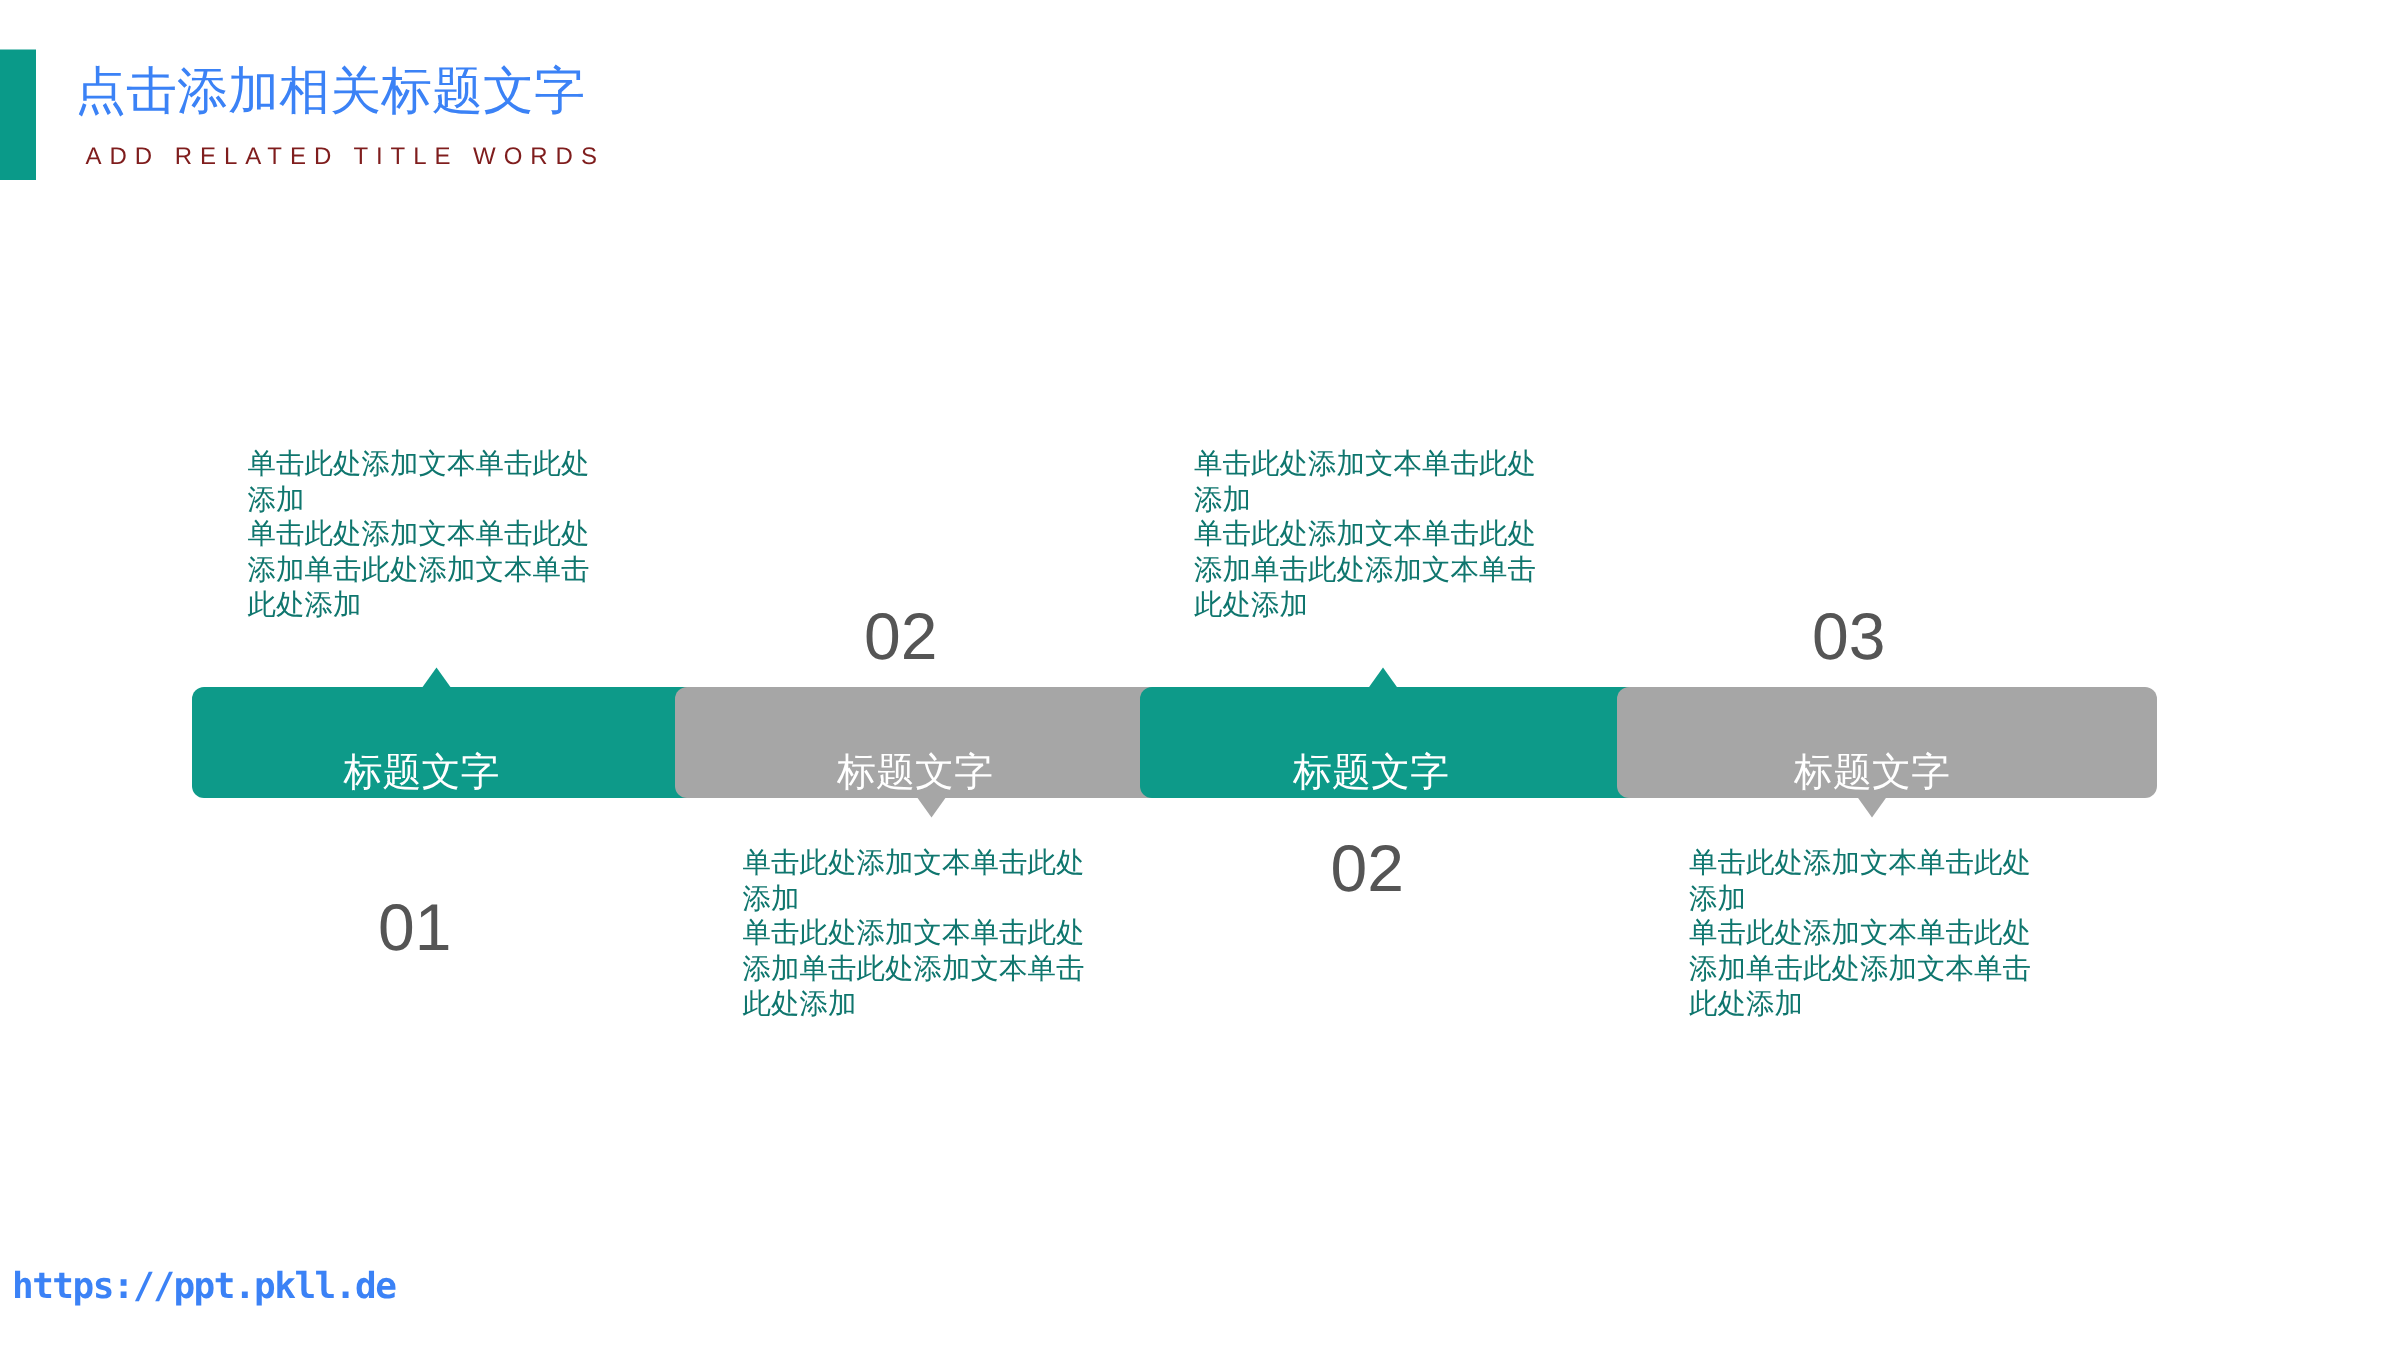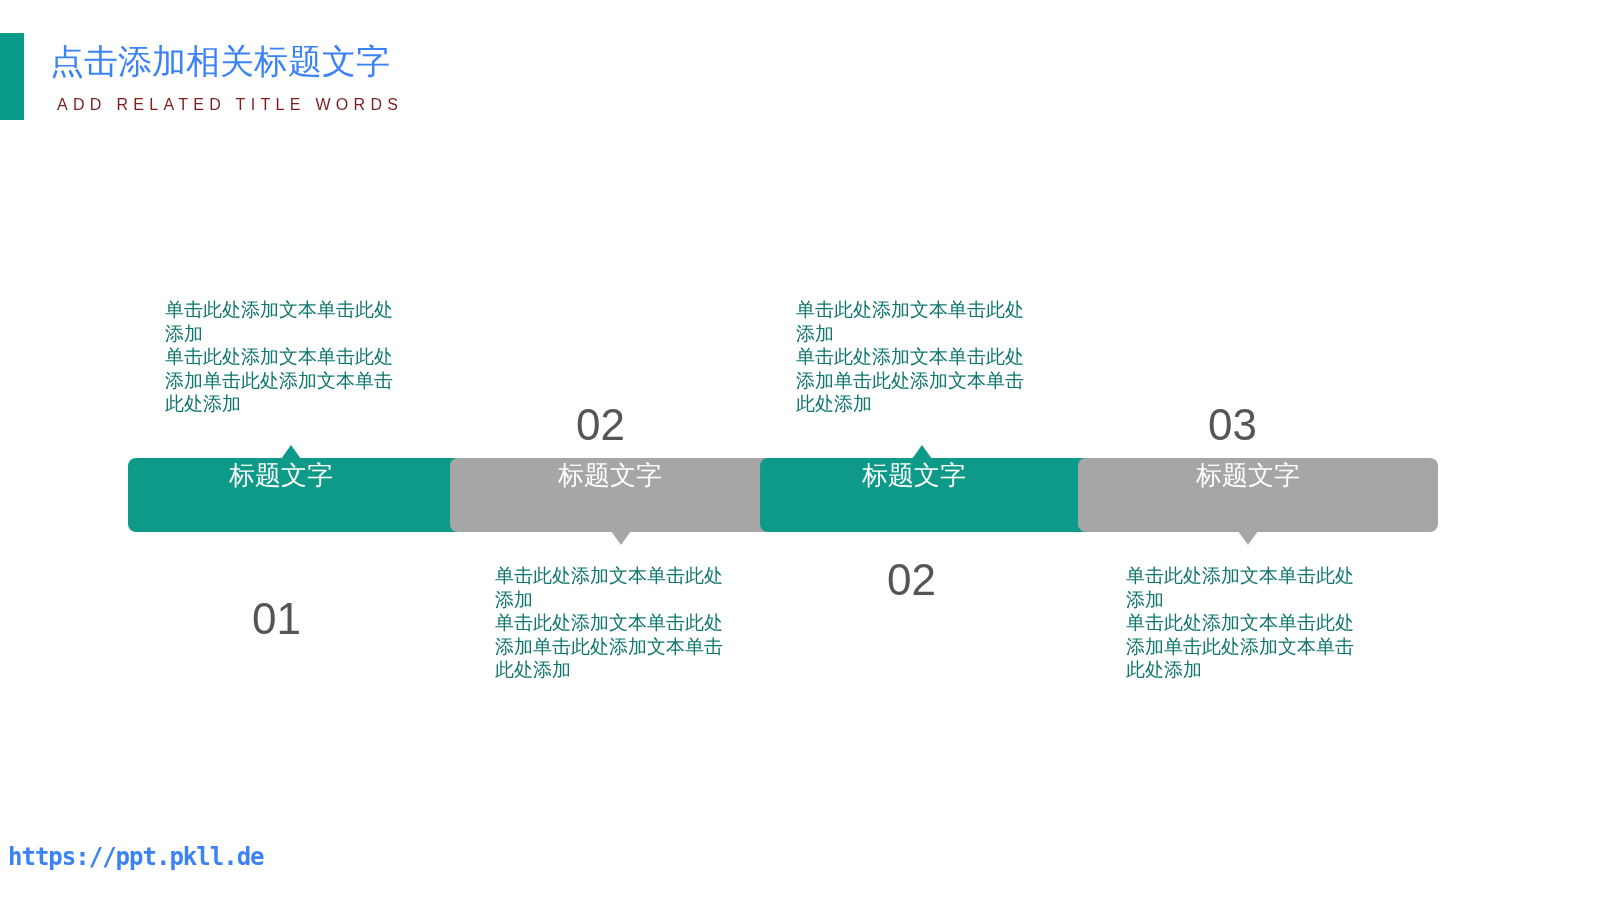--- a/index.html
+++ b/index.html
@@ -5,21 +5,21 @@
   html, body { margin:0; padding:0; }
   body {
     width:1600px; height:900px; position:relative; overflow:hidden;
     background:#ffffff;
     font-family:"DejaVu Sans","Liberation Sans",sans-serif;
   }
   .accent-bar { position:absolute; left:0; top:33px; width:24px; height:87px; background:#0a9a89; }
   .title { position:absolute; left:50px; top:38px; font-size:34px; color:#3b82f6; letter-spacing:0px; white-space:nowrap; line-height:46px; }
   .subtitle { position:absolute; left:57px; top:96px; font-size:16px; color:#7f1d1d; letter-spacing:5.3px; white-space:nowrap; font-family:"Liberation Sans","DejaVu Sans",sans-serif;text-align:right; }
 
-  .seg { position:absolute; top:458px; height:74px; border-radius:8px; color:#ffffff; display:flex; align-items:flex-start; justify-content:center; font-size:26px; }
+  .seg { position:absolute; top:458px; height:74px; border-radius:8px; color:#ffffff; display:flex; align-items:flex-end; justify-content:center; font-size:26px; }
   .seg.teal { background:#0d9a89; }
   .seg.gray { background:#a6a6a6; }
   .seg .label { white-space:nowrap; }
 
   .tri { position:absolute; width:0; height:0; }
   .tri.up { border-left:10px solid transparent; border-right:10px solid transparent; border-bottom:14px solid #0d9a89; top:445px; }
   .tri.down { border-left:10px solid transparent; border-right:10px solid transparent; border-top:14px solid #a6a6a6; top:531px; }
 
   .num { position:absolute; font-size:44px; color:#555555; font-family:"Liberation Sans","DejaVu Sans",sans-serif; line-height:50px; }
   .desc { position:absolute; width:240px; font-size:19px; line-height:23.5px; color:#0f766e; }

